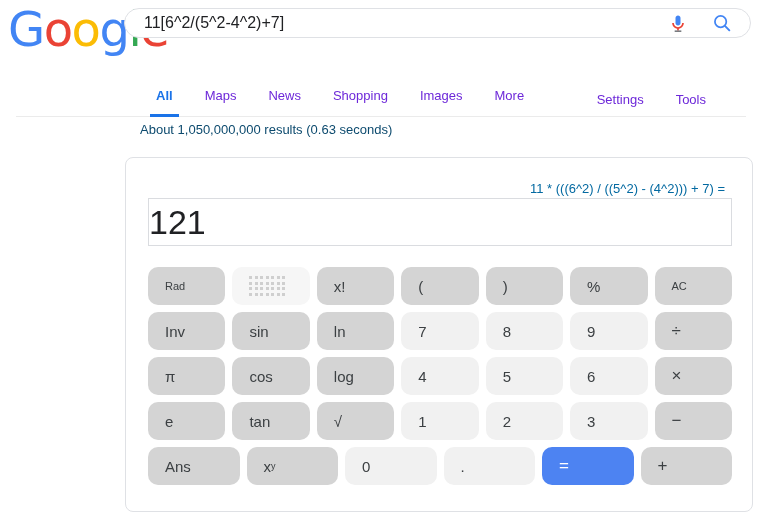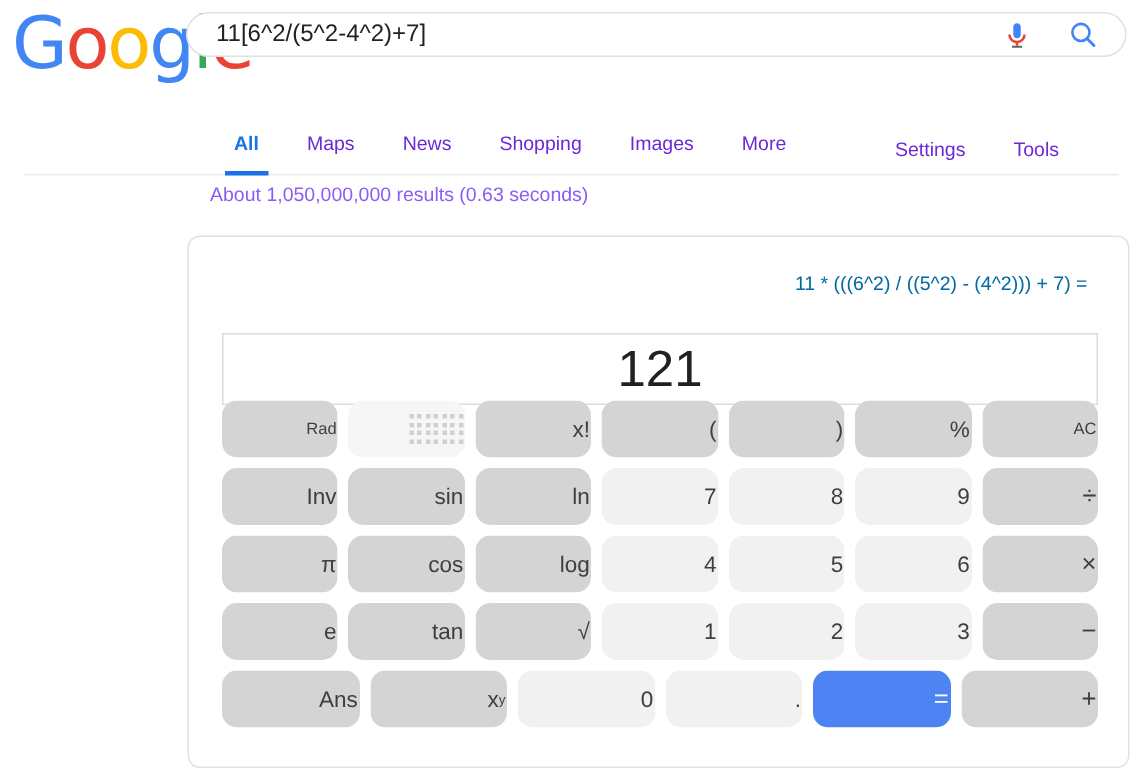--- a/index.html
+++ b/index.html
@@ -95,21 +95,21 @@
     left: 10px; right: 10px; bottom: 0;
     height: 3px;
     background: #1a73e8;
   }
 
   
   .result-stats {
     position: absolute;
     left: 140px; top: 122px;
     font-size: 13px;
-    color: #8b5cf6;
+    color: #0c4a6e;
     white-space: nowrap;
   }
 
   
   .calc-card {
     position: absolute;
     left: 125px; top: 157px;
     width: 628px; height: 355px;
     border: 1px solid #dfe1e5;
     border-radius: 8px;
@@ -118,27 +118,27 @@
   .calc-expression {
     position: absolute;
     right: 27px; top: 23px;
     font-size: 13px;
     color: #0369a1;
     white-space: nowrap;
     font-family: "Liberation Sans", sans-serif;
   }
   .calc-display {
     position: absolute;
-    left: 22px; top: 64px;
+    left: 22px; top: 40px;
     width: 584px; height: 48px;
     border: 1px solid #dadce0;
     background: #fff;
     display: flex;
     align-items: center;
-    justify-content: center;
+    justify-content: flex-start;
   }
   .calc-result {
     font-size: 34px;
     color: #202124;
     font-family: "Liberation Sans", sans-serif;
     font-weight: 400;
     letter-spacing: 0px;
   }
 
   .keypad {
@@ -149,21 +149,21 @@
   .keyrow {
     display: flex;
     gap: 7px;
     margin-bottom: 7px;
     height: 38px;
   }
   .key {
     flex: 1;
     display: flex;
     align-items: center;
-    justify-content: flex-end;
+    justify-content: flex-start;
     font-size: 15px;
     color: #3c4043;
     border-radius: 10px;
     cursor: pointer;
     user-select: none;
     font-family: "Liberation Sans", sans-serif;
     border: 1px solid transparent;
     padding-left: 16px;
   }
   .key.fn {

